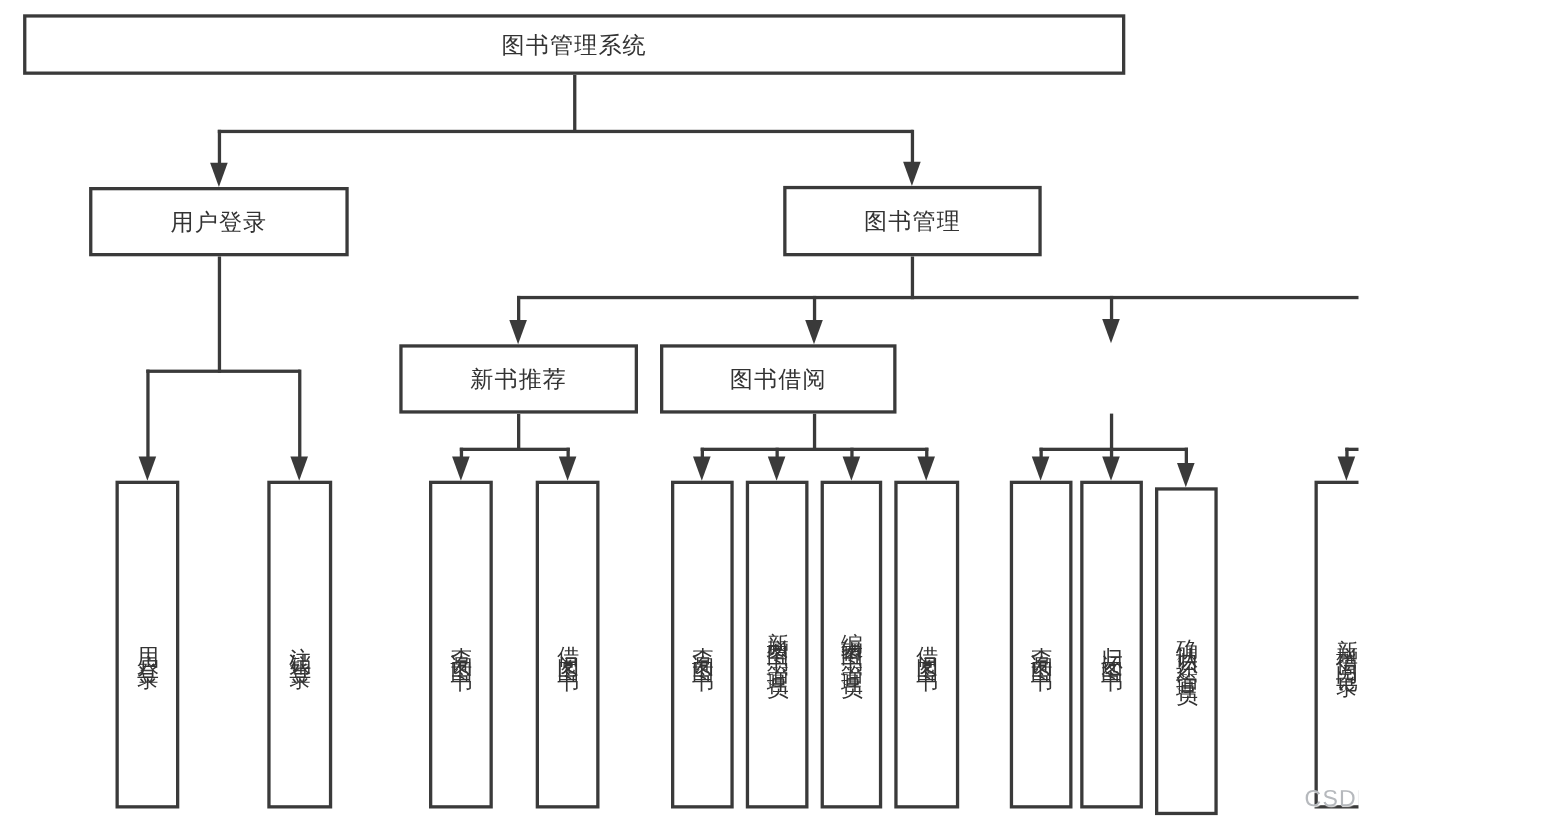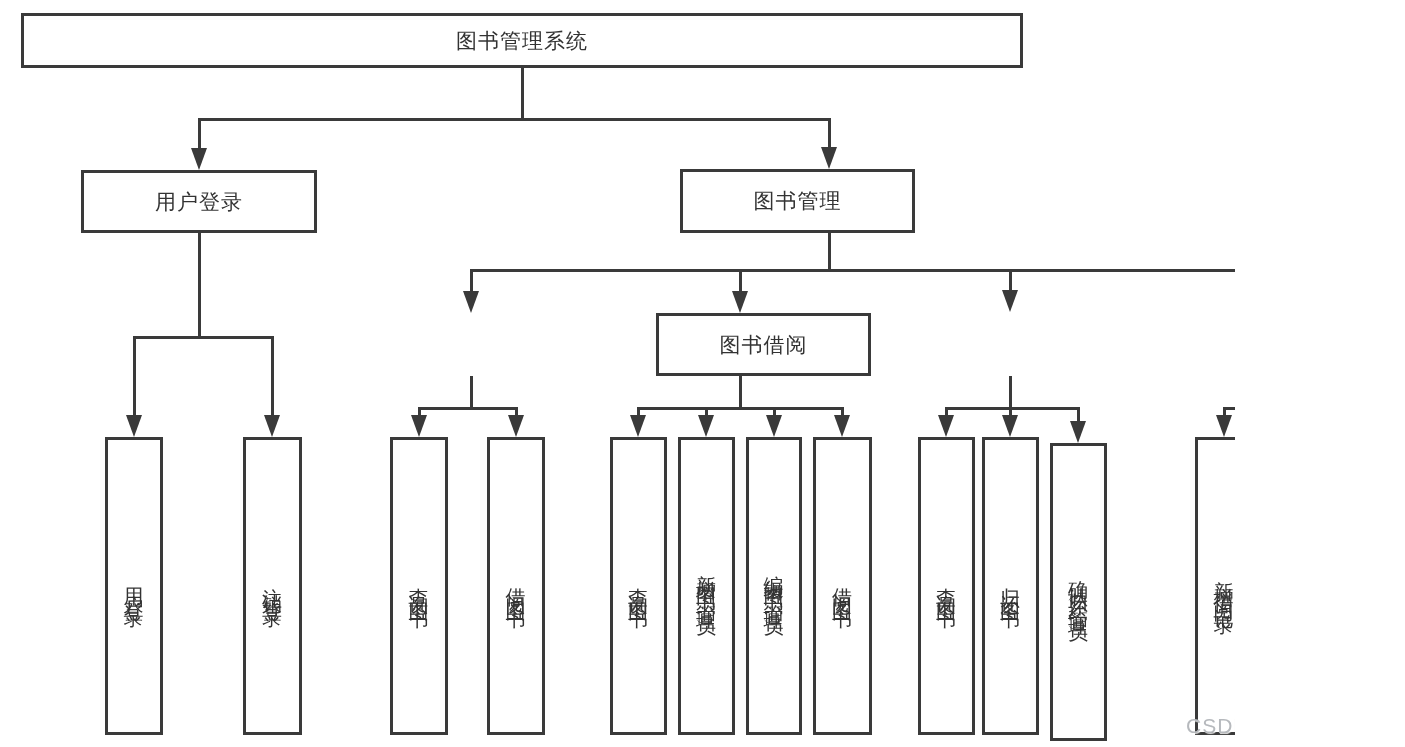--- a/index.html
+++ b/index.html
@@ -116,25 +116,28 @@
   <div class="vl" style="left:1342px;top:407px;height:10px"></div>
   <div class="ar" style="left:1335px;top:415px"></div>
 
   <div class="node" style="left:21px;top:13px;width:1002px;height:55px">
     <span>图书管理系统</span>
   </div>
 
   <div class="node" style="left:81px;top:170px;width:236px;height:63px">
     <span>用户登录</span>
   </div>
-  <div class="node" style="left:680px;top:169px;width:235px;height:64px">
+  <div class="node" style="left:712px;top:169px;width:235px;height:64px">
     <span>图书管理</span>
   </div>
 
-  <div class="node" style="left:656px;top:313px;width:215px;height:63px">
+  <div class="node" style="left:363px;top:313px;width:217px;height:63px">
+    <span>新书推荐</span>
+  </div>
+  <div class="node" style="left:600px;top:313px;width:215px;height:63px">
     <span>图书借阅</span>
   </div>
 
   <div class="leaf" style="left:105px;top:437px;width:58px;height:298px">
     <span>用户登录</span>
   </div>
   <div class="leaf" style="left:243px;top:437px;width:59px;height:298px">
     <span>注销登录</span>
   </div>
 

